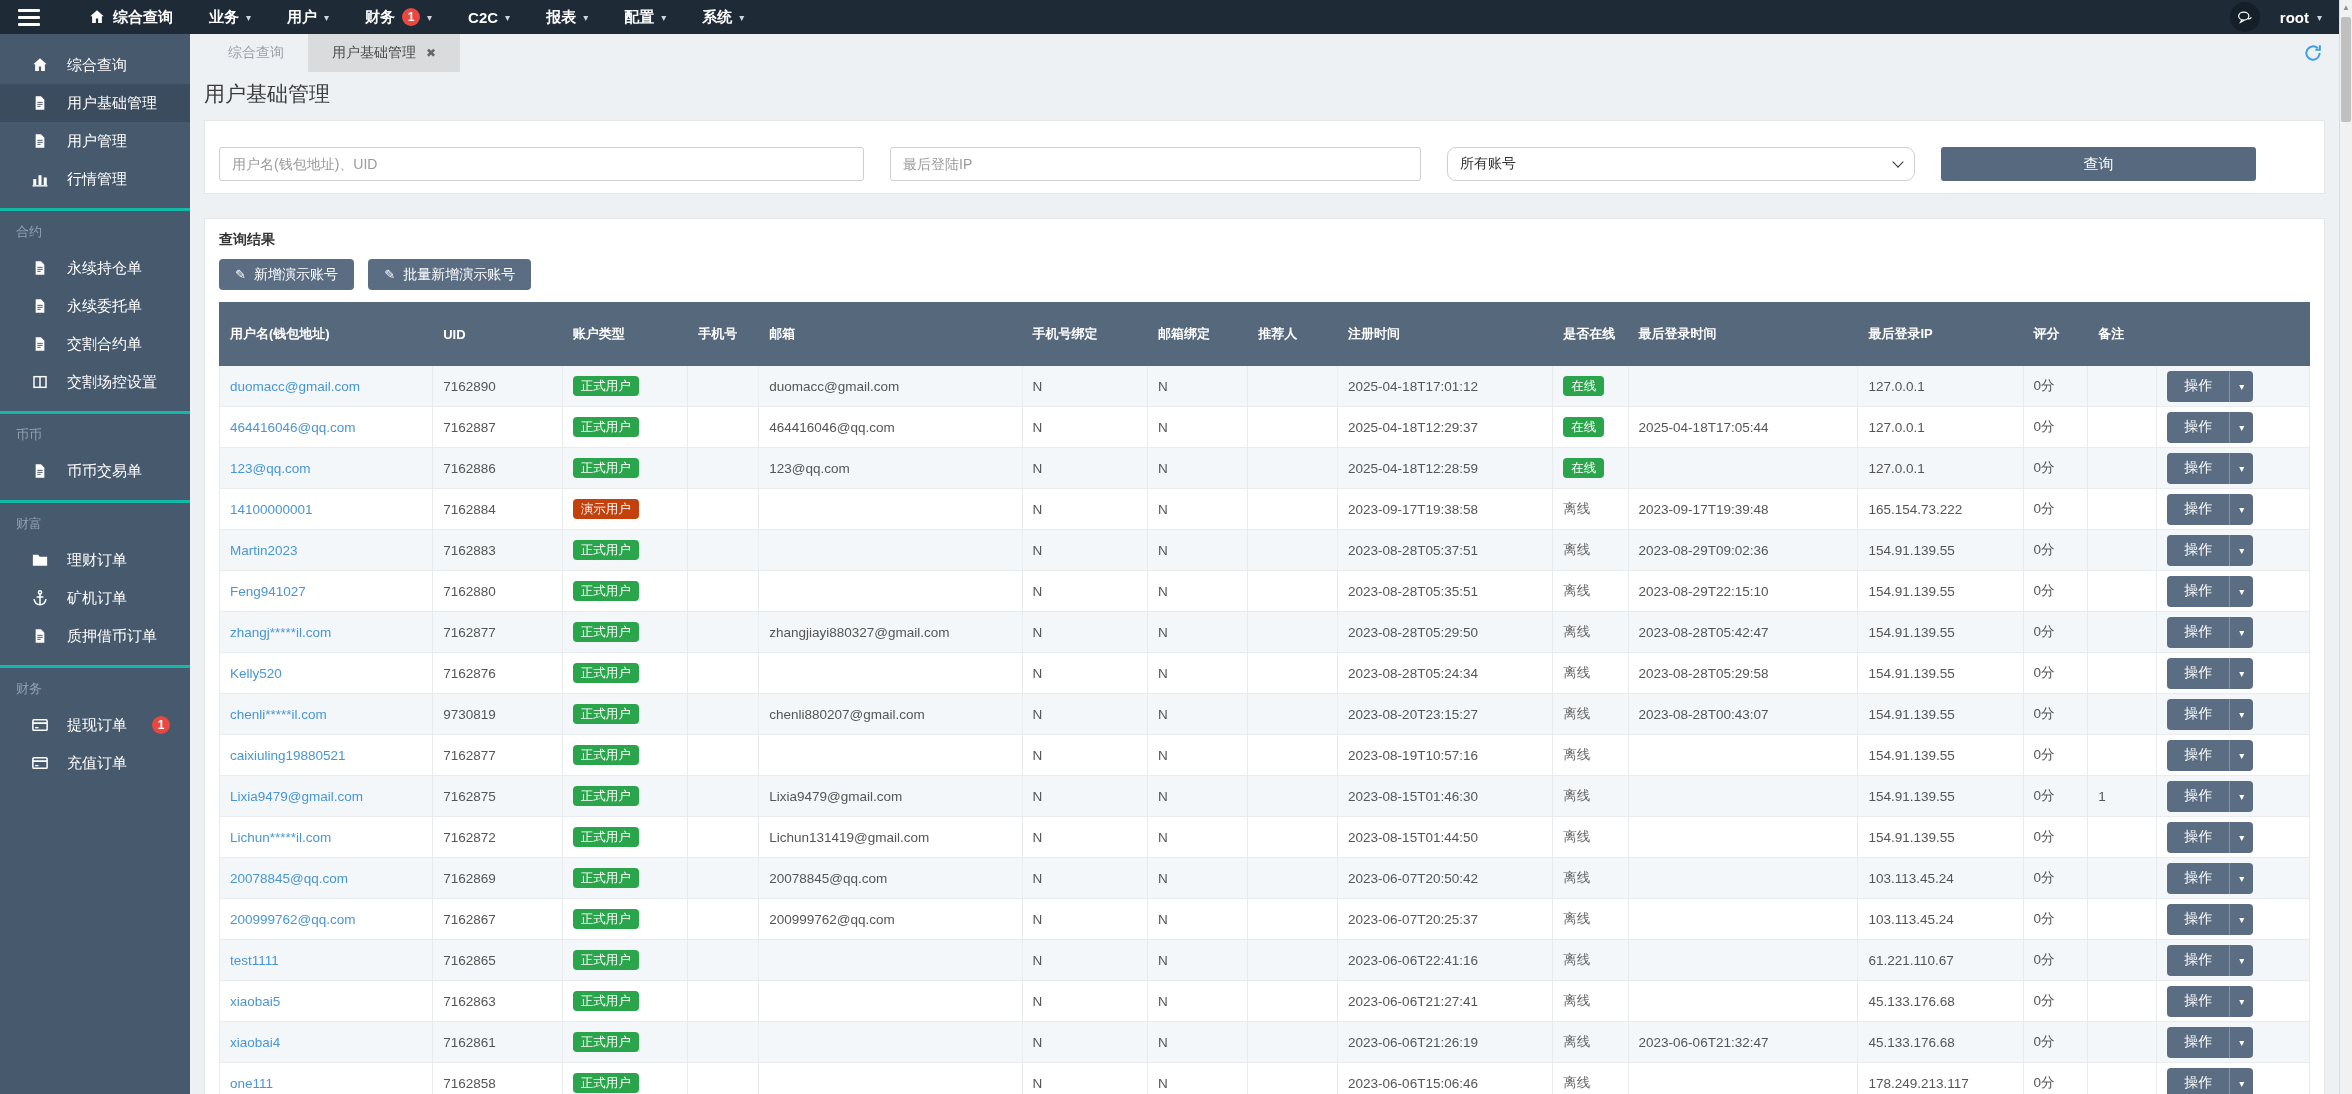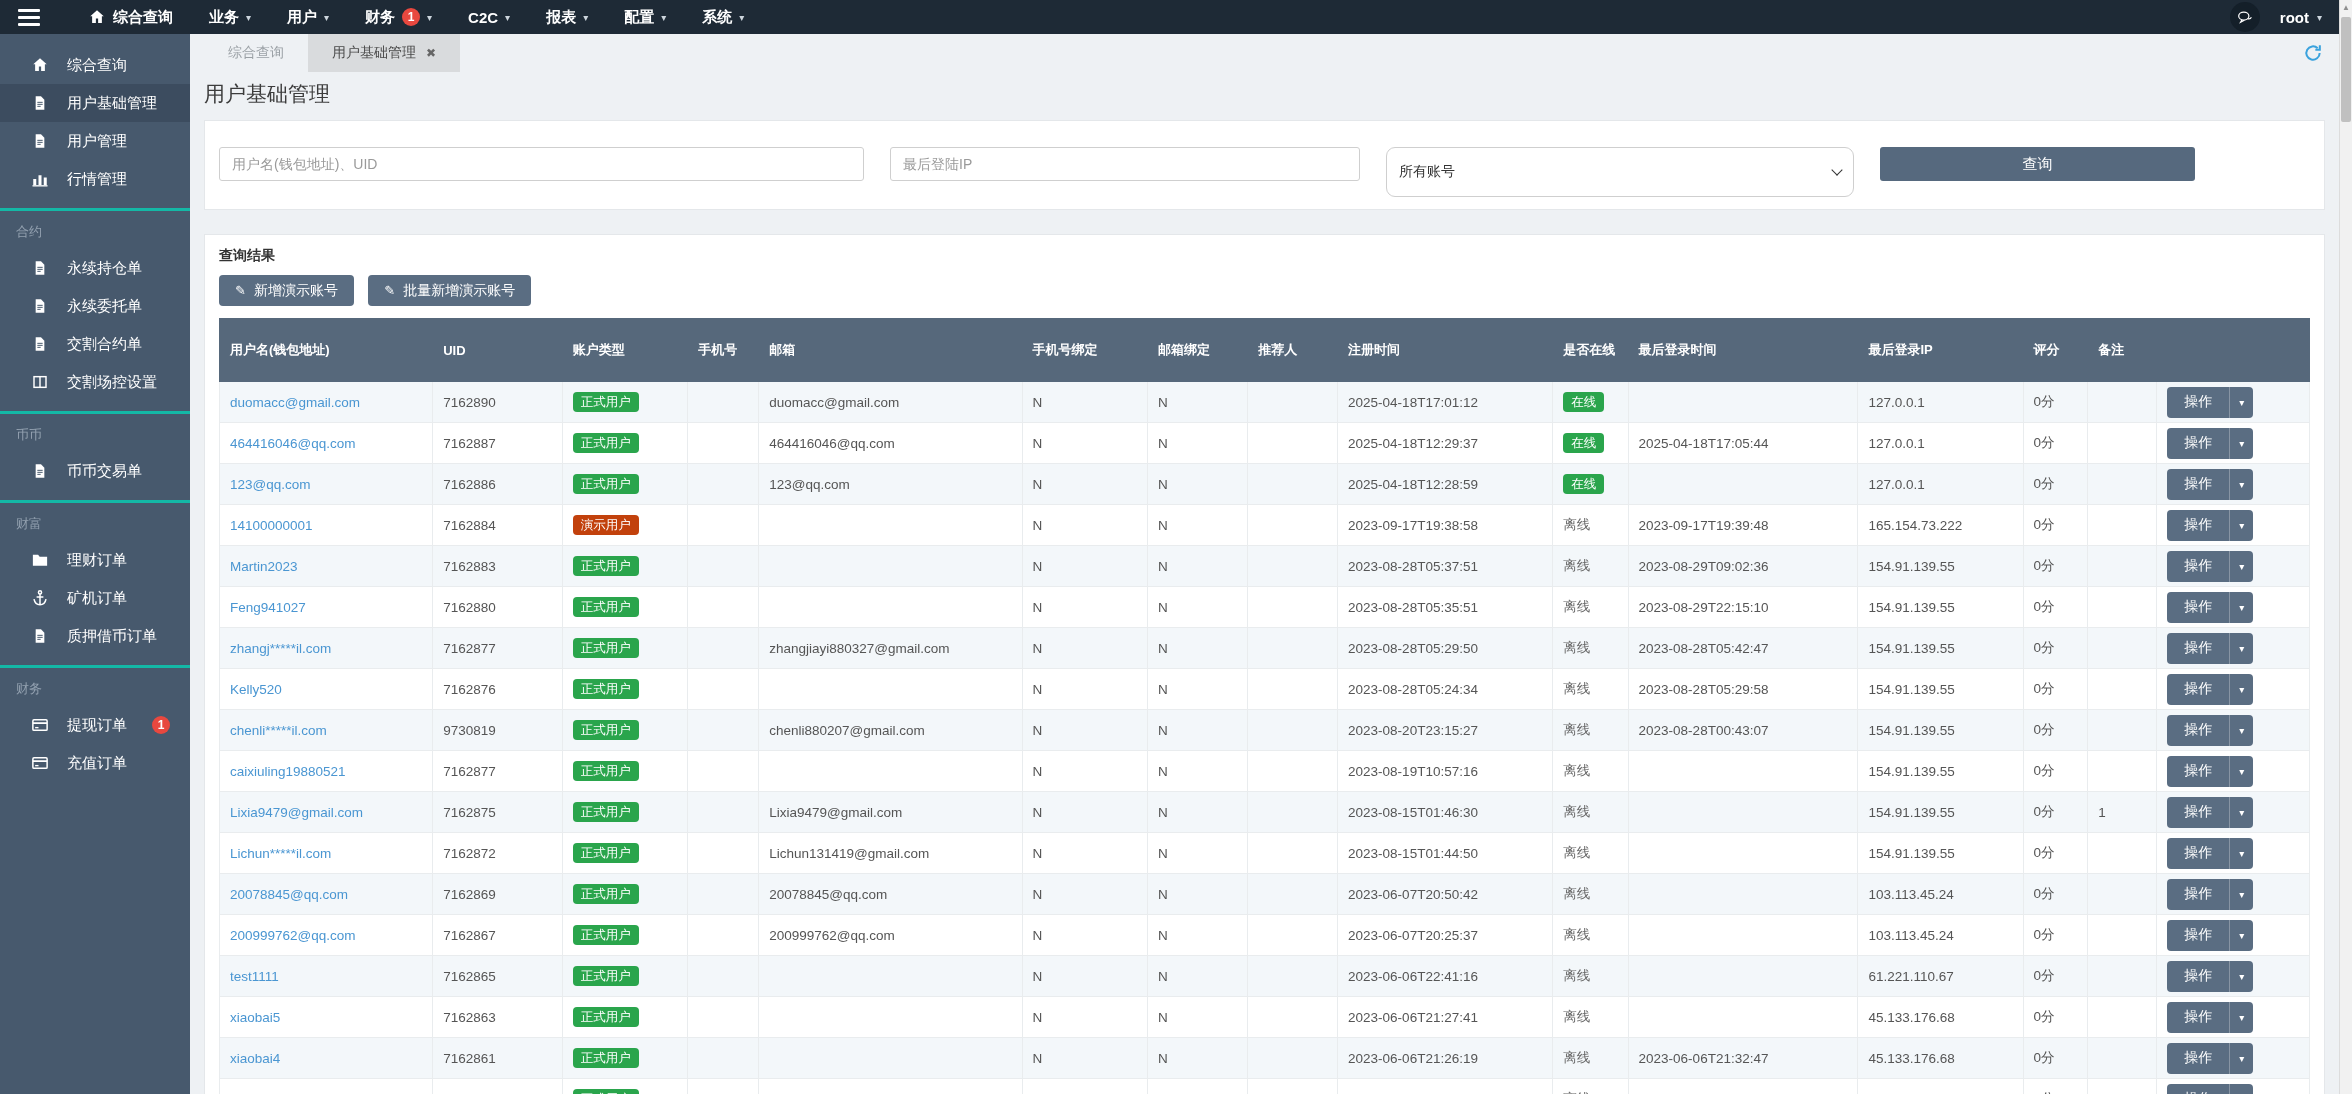--- a/index.html
+++ b/index.html
@@ -36,26 +36,26 @@
   .main { position:absolute; top:34px; left:190px; right:13px; bottom:0; }
   .tabbar { height:38px; display:flex; align-items:stretch; padding-left:14px; position:relative; }
   .tab { display:flex; align-items:center; padding:0 24px; font-size:14px; color:#9aa0a5; cursor:pointer; }
   .tab.active { background:#d9dbdd; color:#4a4a4a; gap:10px; }
   .tab-close { font-size:12px; color:#666; cursor:pointer; }
   .refresh-btn { position:absolute; right:16px; top:9px; cursor:pointer; }
   .page-title { font-size:21px; font-weight:normal; color:#3c3c3c; margin:8px 0 12px 14px; }
 
   .panel { background:#fff; border:1px solid #e4e7ea; margin:0 14px; padding:12px 14px; }
   .panel-label { font-size:14px; font-weight:bold; color:#333; }
-  .form-row { display:flex; gap:26px; margin-top:14px; }
+  .form-row { display:flex; align-items:center; gap:26px; margin-top:14px; }
   .text-input { height:34px; border:1px solid #cfcfcf; border-radius:3px; padding:0 12px; font-size:14px; color:#333; outline:none; }
   .text-input::placeholder { color:#9a9a9a; }
   .input-user { width:645px; }
-  .input-ip { width:470px; }
-  .select-box { width:468px; height:50px; border:1px solid #cfcfcf; border-radius:9px; background:#fff; display:flex; align-items:center; justify-content:space-between; padding:0 12px; font-size:14px; color:#333; cursor:pointer; }
+  .input-ip { width:531px; }
+  .select-box { width:468px; height:34px; border:1px solid #cfcfcf; border-radius:9px; background:#fff; display:flex; align-items:center; justify-content:space-between; padding:0 12px; font-size:14px; color:#333; cursor:pointer; }
   .chevron { width:8px; height:8px; border-right:1.8px solid #333; border-bottom:1.8px solid #333; transform:rotate(45deg); margin-top:-4px; }
   .btn-query { width:315px; height:34px; background:#56697e; color:#fff; border:none; border-radius:3px; font-size:15px; cursor:pointer; }
 
   .results-panel { margin-top:24px; padding-bottom:20px; }
   .btn-slate { background:#5a6d82; color:#fff; border:none; border-radius:4px; height:31px; padding:0 16px; font-size:14px; display:inline-flex; align-items:center; gap:8px; margin-right:10px; cursor:pointer; }
   .pencil { font-size:13px; }
 
   table { width:100%; border-collapse:collapse; margin-top:12px; table-layout:fixed; }
   thead th { background:#56687b; color:#fff; font-size:13px; font-weight:bold; text-align:left; padding:22px 10px; border:1px solid #56687b; white-space:nowrap; overflow:hidden; }
   tbody td { height:41px; padding:0 10px; font-size:13.5px; color:#555; border:1px solid #e9ecee; white-space:nowrap; overflow:hidden; text-overflow:ellipsis; background-clip:padding-box; }

